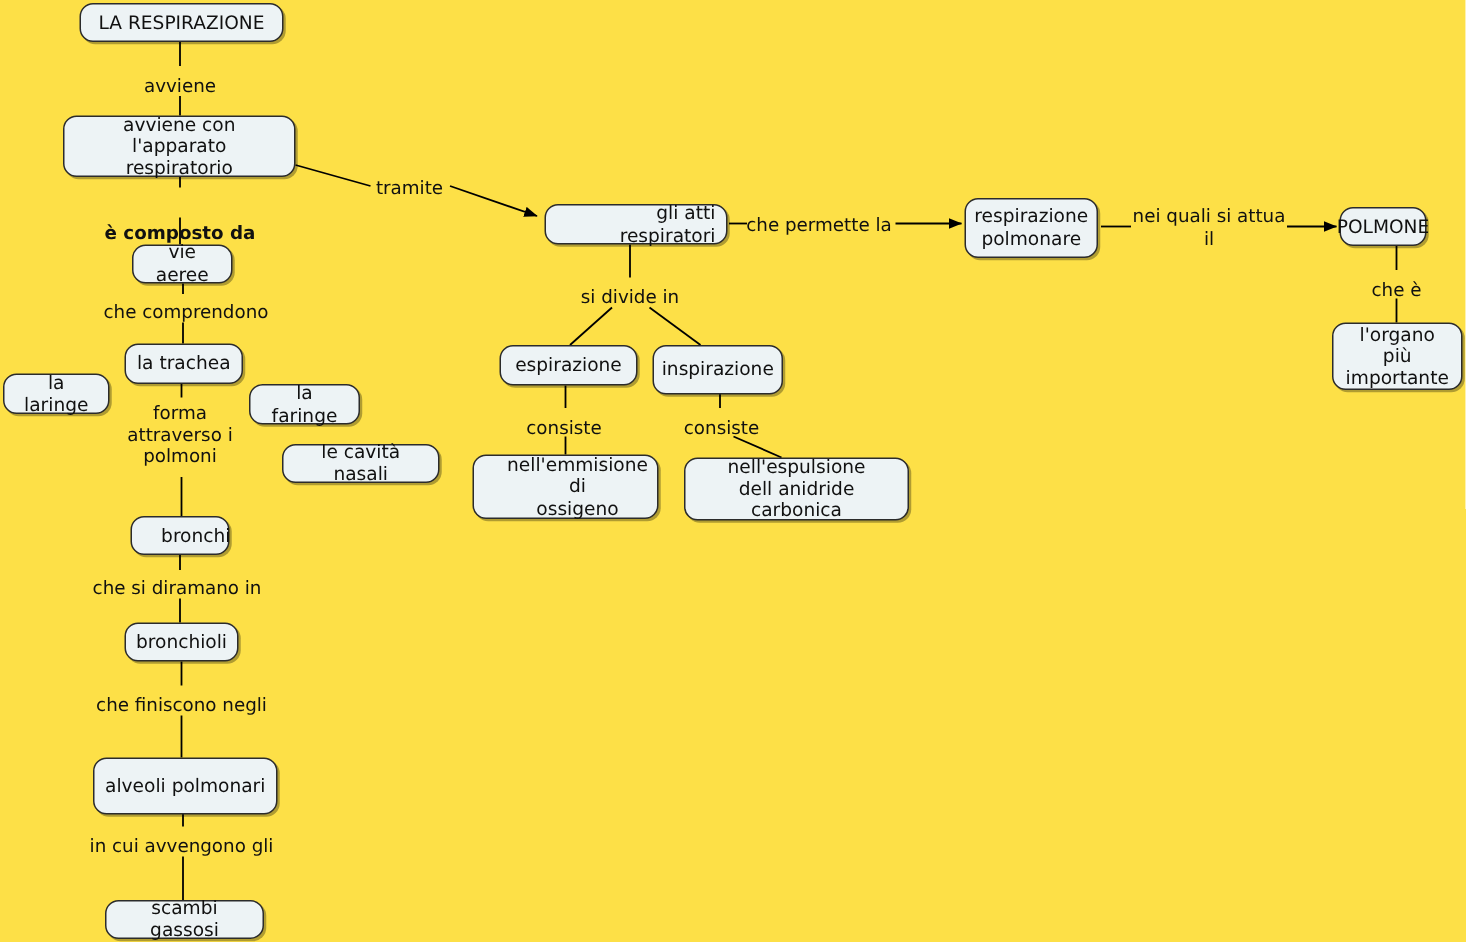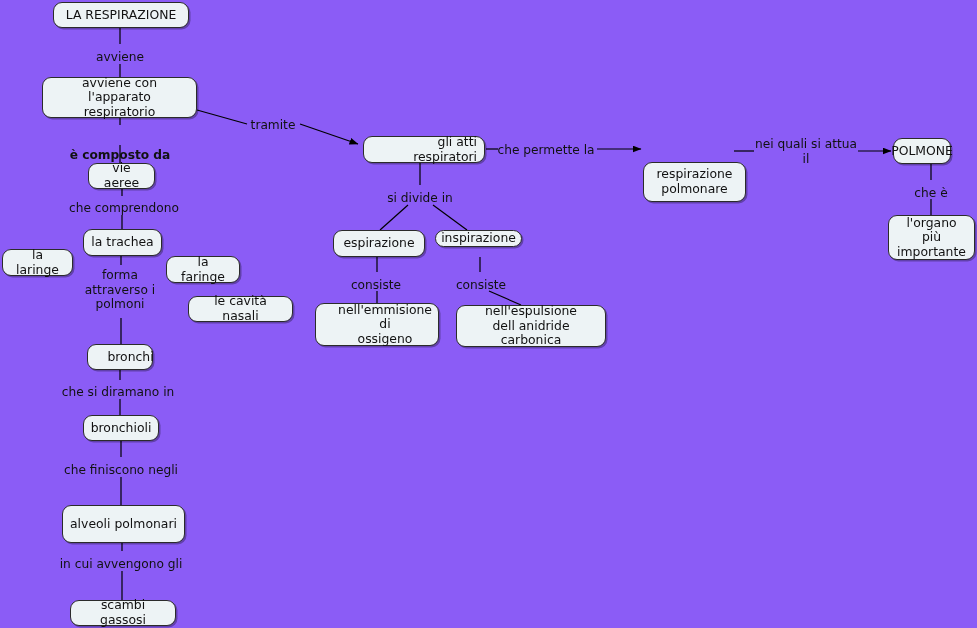--- a/index.html
+++ b/index.html
@@ -7,21 +7,21 @@
     padding: 0;
     background: #ffffff;
   }
   body {
     font-family: "DejaVu Sans", sans-serif;
   }
   #canvas {
     position: relative;
     width: 977px;
     height: 628px;
-    background: #8b5cf6;
+    background: #fde047;
     overflow: hidden;
   }
   #edge-layer {
     position: absolute;
     left: 0;
     top: 0;
     width: 977px;
     height: 628px;
     pointer-events: none;
   }
@@ -130,29 +130,29 @@
   <div class="node" style="left:83px; top:415px; width:76px; height:26px;">bronchioli</div>
 
   <div class="node" style="left:62px; top:505px; width:123px; height:38px;">alveoli polmonari</div>
 
   <div class="node" style="left:70px; top:600px; width:106px; height:26px;">scambi gassosi</div>
 
   <div class="node" style="left:363px; top:136px; width:122px; height:27px;text-align:right;">gli atti respiratori</div>
 
   <div class="node" style="left:333px; top:230px; width:92px; height:27px;">espirazione</div>
 
-  <div class="node" style="left:435px; top:230px; width:87px; height:17px;">inspirazione</div>
+  <div class="node" style="left:435px; top:230px; width:87px; height:33px;">inspirazione</div>
 
   <div class="node" style="left:315px; top:303px; width:124px; height:43px;padding-left:23px;">nell'emmisione di
 ossigeno</div>
 
   <div class="node" style="left:456px; top:305px; width:150px; height:42px;">nell'espulsione
 dell anidride carbonica</div>
 
-  <div class="node" style="left:643px; top:132px; width:103px; height:40px;margin-top:30px;">respirazione
+  <div class="node" style="left:643px; top:132px; width:89px; height:40px;">respirazione
 polmonare</div>
 
   <div class="node" style="left:893px; top:138px; width:58px; height:26px;">POLMONE</div>
 
   <div class="node" style="left:888px; top:215px; width:87px; height:45px;">l'organo più
 importante</div>
 
   <div class="edge-label" style="left:120px; top:50px;">avviene</div>
 
   <div class="edge-label" style="left:120px; top:148px;font-weight:bold;">è composto da</div>

